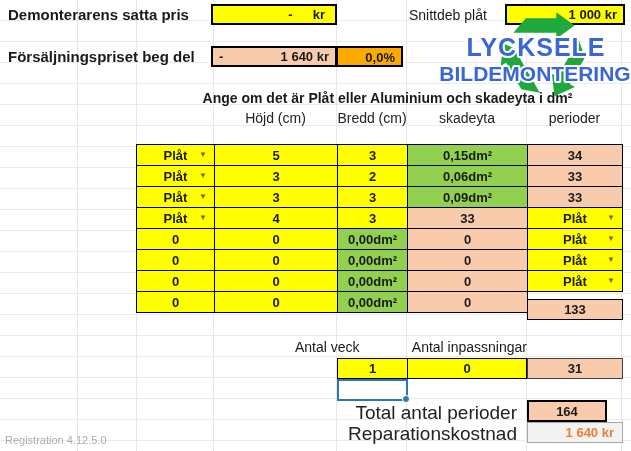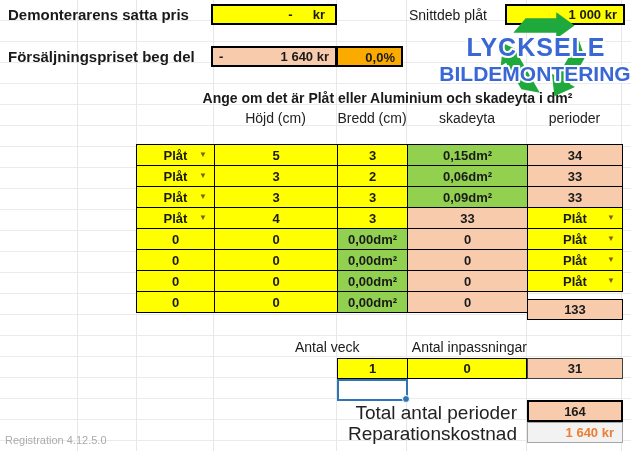--- a/index.html
+++ b/index.html
@@ -197,20 +197,20 @@
 
   <div class="abs inputbox" style="left:337px; top:358px; width:71px; justify-content:center; border-width:1.5px;">1</div>
   <div class="abs inputbox" style="left:407px; top:358px; width:120px; justify-content:center; border-width:1.5px;">0</div>
   <div class="abs thincell" style="left:527px; top:358px; width:96px; height:21px;">31</div>
 
   <div class="abs sel-cell" style="left:337px; top:379px; width:71px; height:22px;">
     <span class="sel-handle"></span>
   </div>
 
   <div class="abs sum-lbl" style="left:270px; top:402px; width:247px;">Total antal perioder</div>
-  <div class="abs totalcell" style="left:527px; top:400px; width:96px; height:22px; border-width:2px;">164</div>
+  <div class="abs totalcell" style="left:527px; top:400px; width:80px; height:22px; border-width:2px;">164</div>
 
   <div class="abs sum-lbl" style="left:270px; top:423px; width:247px;">Reparationskostnad</div>
   <div class="abs resultcell" style="left:527px; top:422px; width:96px; height:21px;">1 640 kr</div>
 
   <div class="abs registration" style="left:5px; top:434px;">Registration 4.12.5.0</div>
 
 </div>
 
 </body></html>

